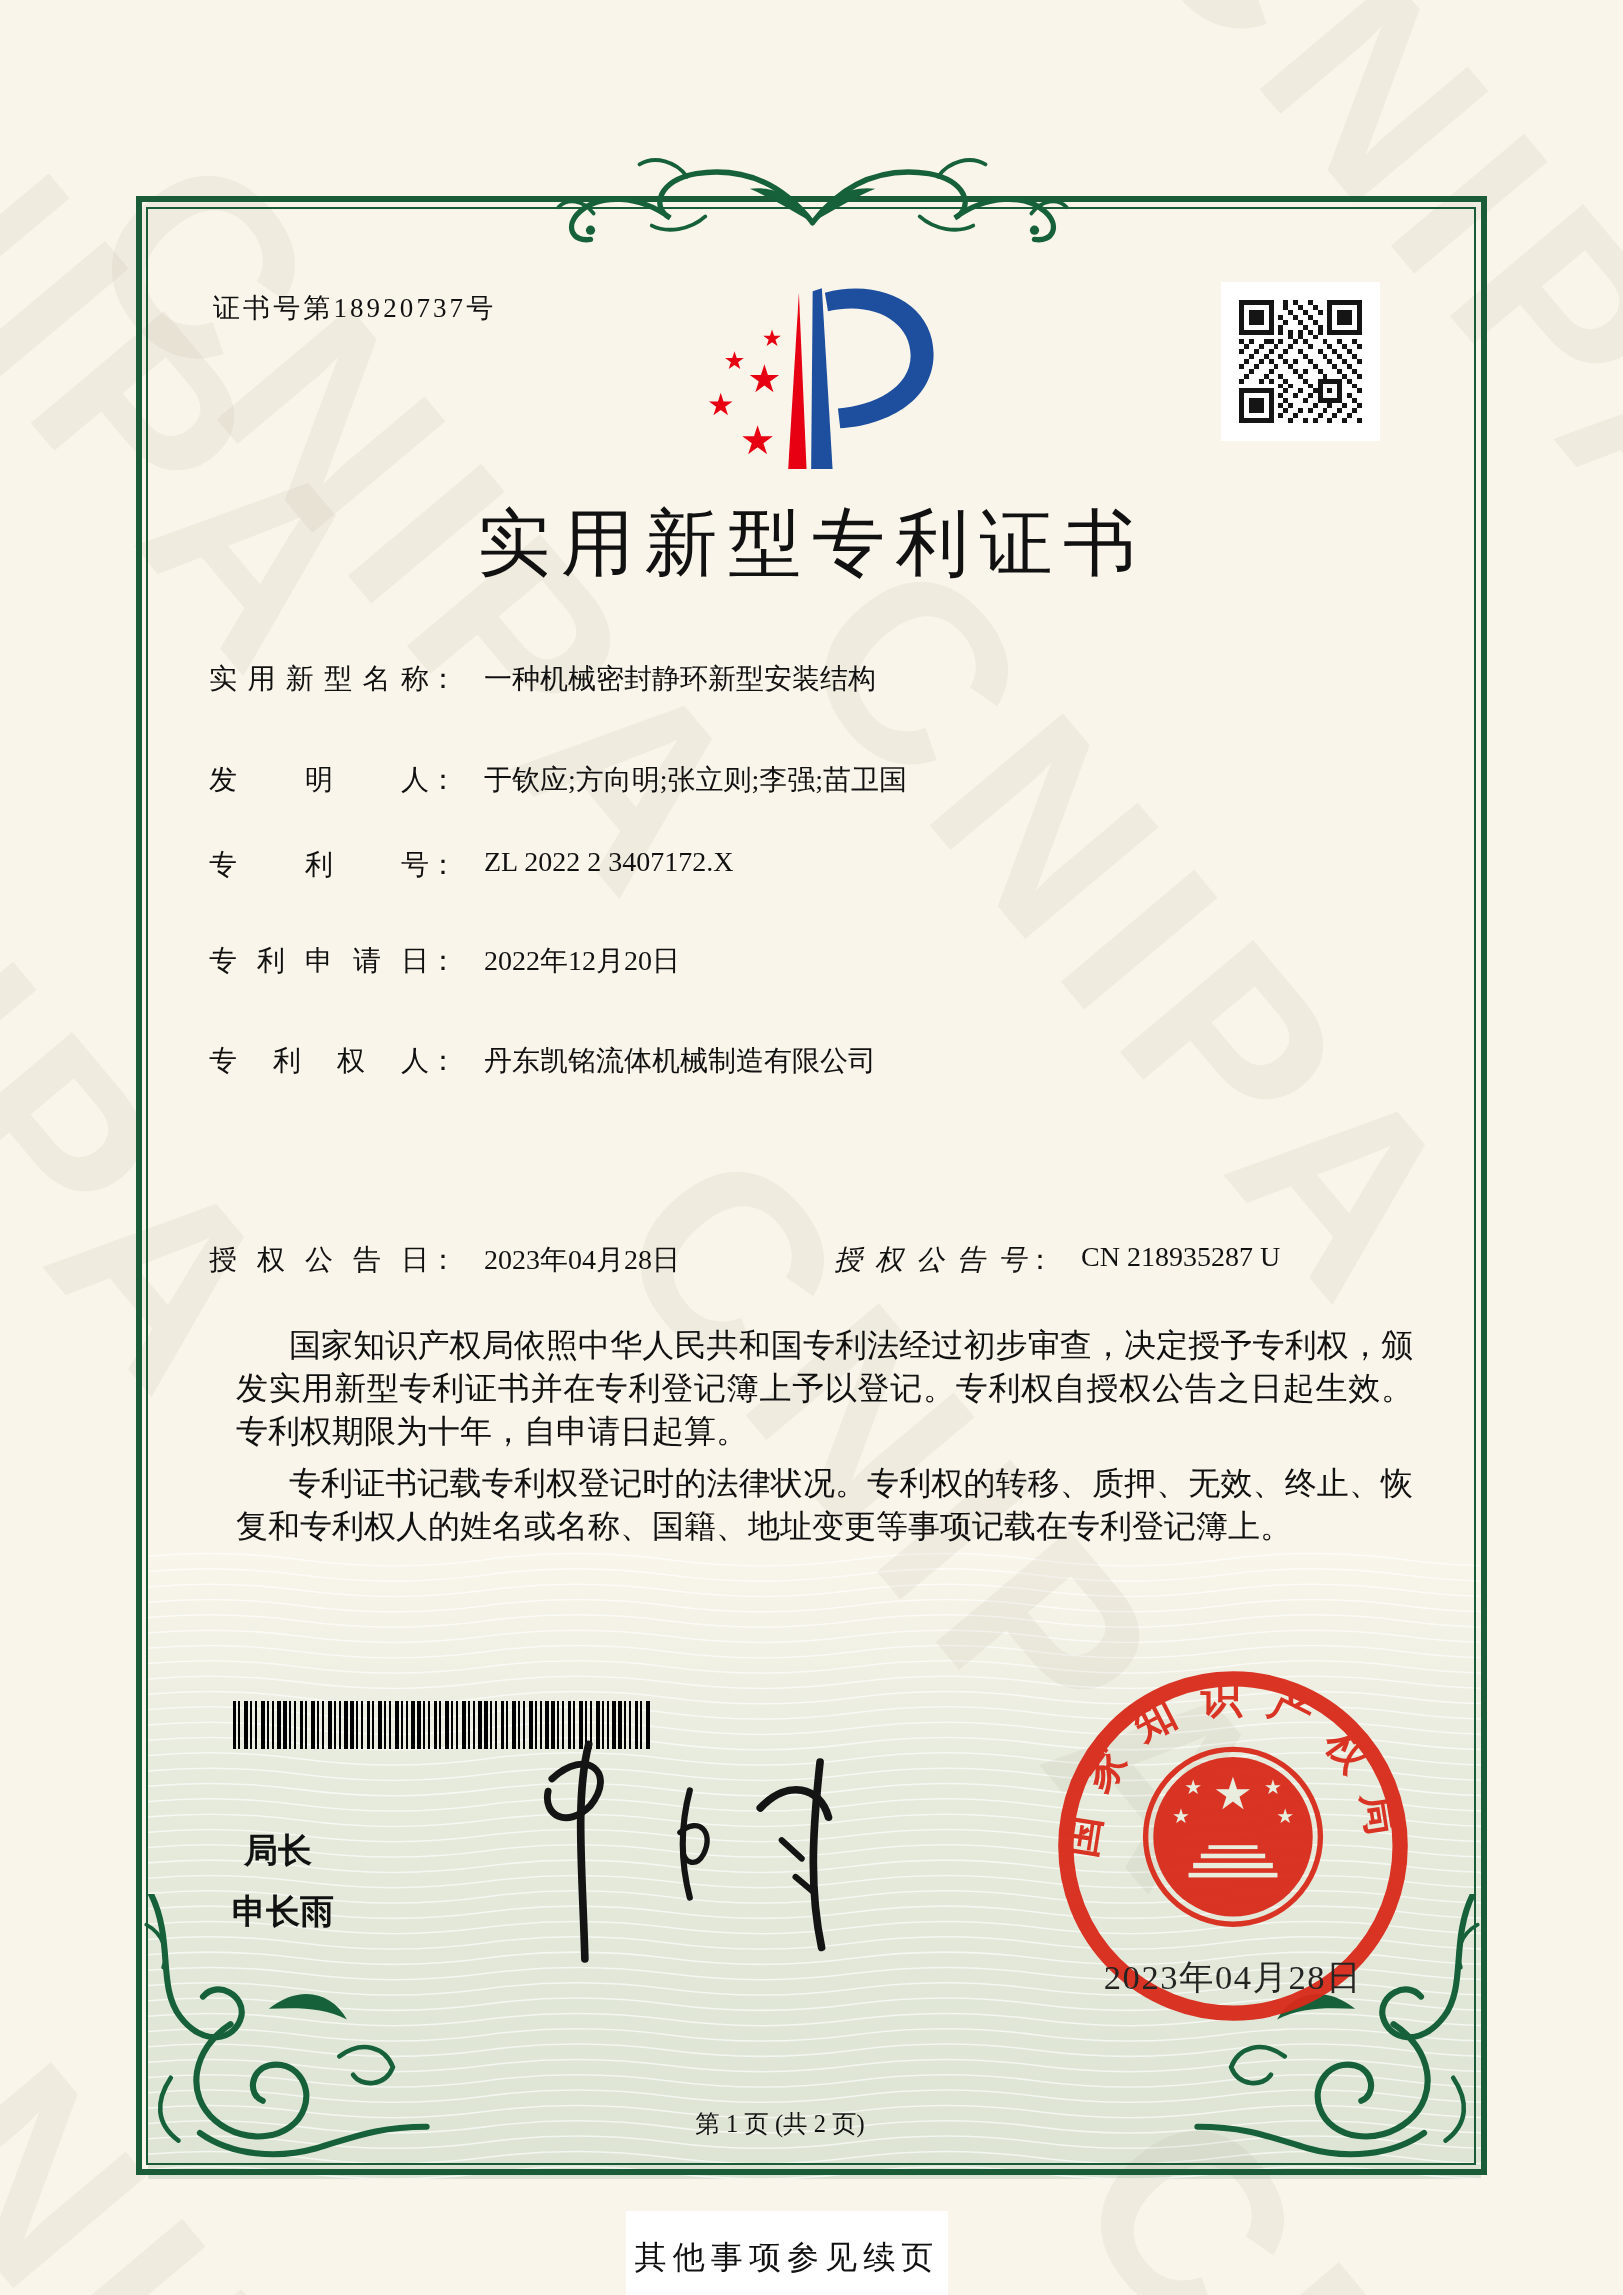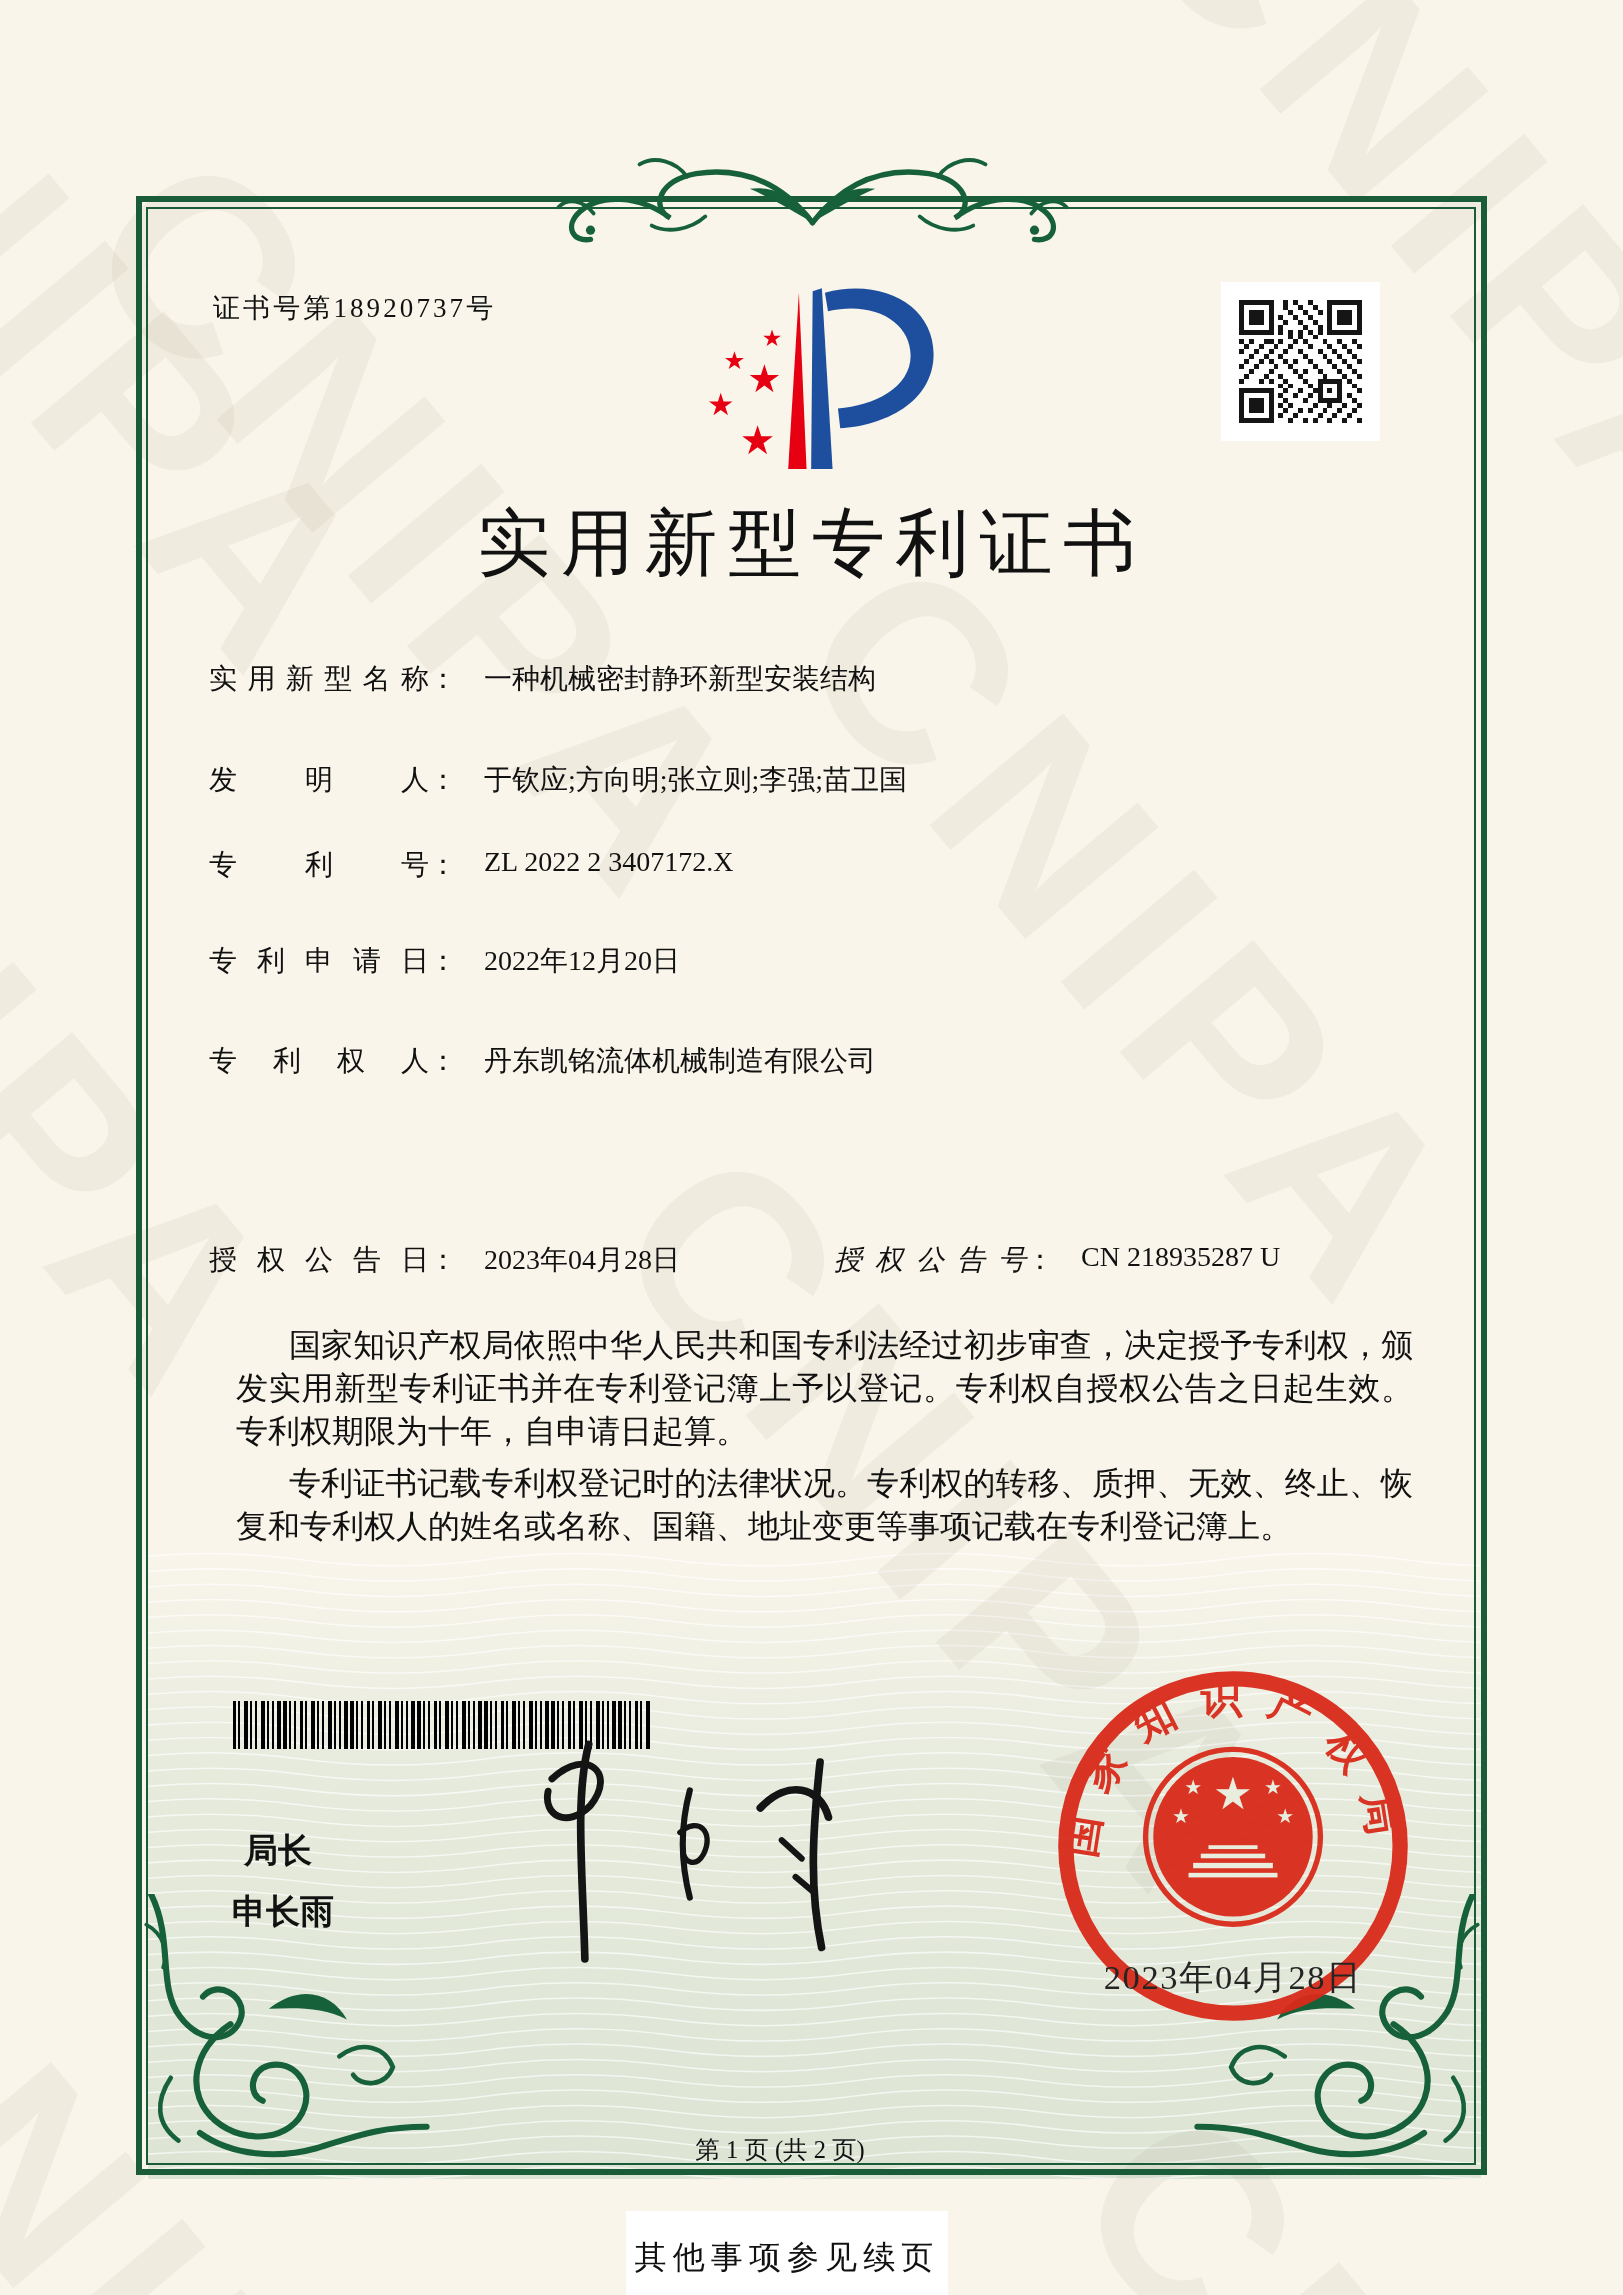--- a/index.html
+++ b/index.html
@@ -34,21 +34,21 @@
       #000 10.7px 15.3px, rgba(0,0,0,0) 15.3px 17px,
       #000 17px 19px, rgba(0,0,0,0) 19px 22px,
       #000 22px 24px, rgba(0,0,0,0) 24px 28px,
       #000 28px 32px, rgba(0,0,0,0) 32px 34px,
       #000 34px 36px, rgba(0,0,0,0) 36px 39px,
       #000 39px 41px, rgba(0,0,0,0) 41px 44px,
       #000 44px 48px, rgba(0,0,0,0) 48px 50px,
       #000 50px 54px, rgba(0,0,0,0) 54px 56px,
       #000 56px 58px, rgba(0,0,0,0) 58px 61px,
       #000 61px 63px, rgba(0,0,0,0) 63px 67px);}
-  .pagefoot{left:136px;top:2107px;width:1288px;text-align:center;font-size:24.5px;z-index:4;margin-top:26px;}
+  .pagefoot{left:136px;top:2107px;width:1288px;text-align:center;font-size:24.5px;z-index:4;}
   .notebox{left:626px;top:2211px;width:322px;height:84px;background:#ffffff;z-index:5;
            display:flex;align-items:center;justify-content:center;}
   .notebox span{font-size:32px;letter-spacing:6.1px;margin-top:9.2px;}
   .waves{left:148px;top:1552px;z-index:0;}
   svg text{font-family:"Liberation Serif","DejaVu Serif",serif;}
 </style>
 </head>
 <body>
 
 <div class="page">

